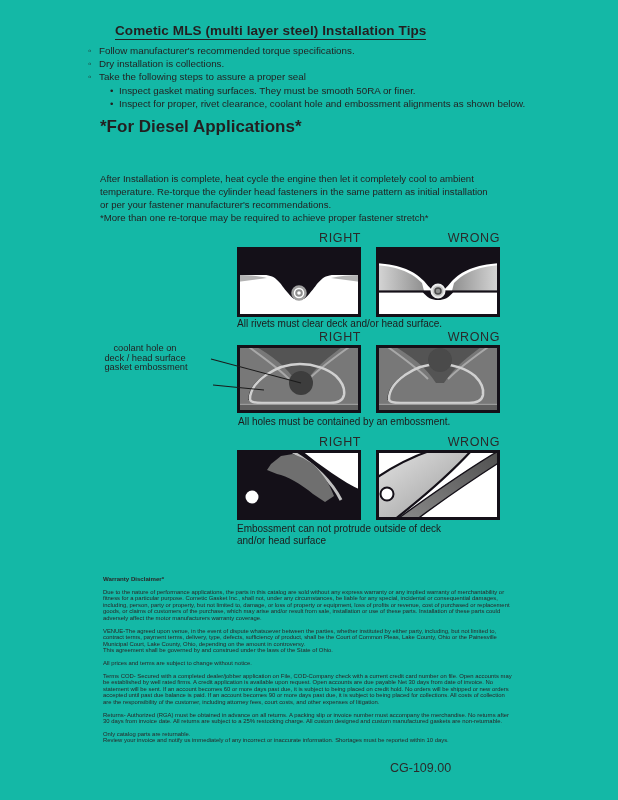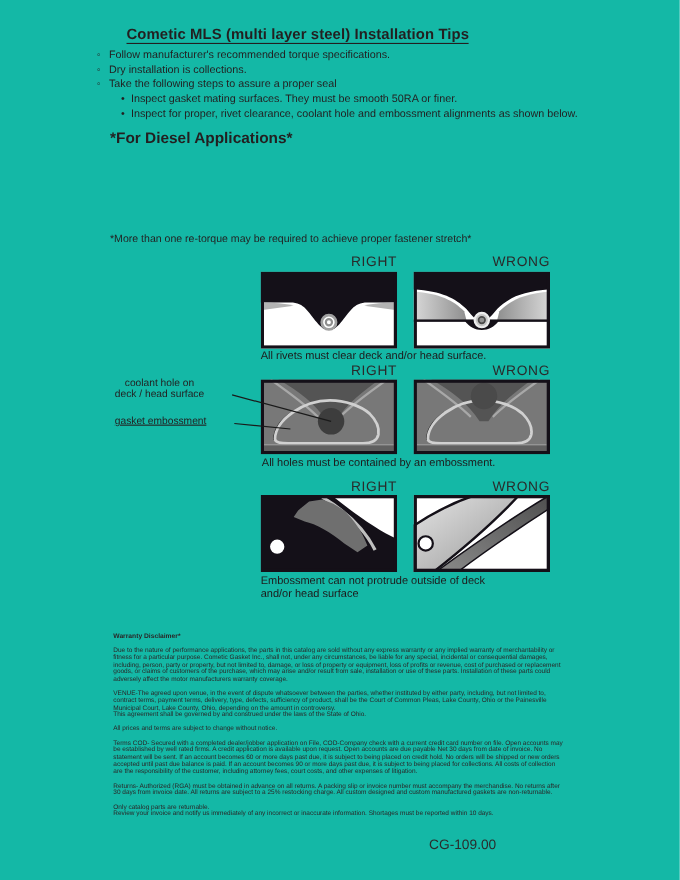--- a/index.html
+++ b/index.html
@@ -7,33 +7,33 @@
   .page{position:relative;width:618px;height:800px;background:#14b8a6;overflow:hidden;}
 
   .title{position:absolute;left:115px;top:23px;font-size:13.5px;font-weight:700;
          border-bottom:1.6px solid #231f20;padding-bottom:1px;letter-spacing:.1px;}
 
   .bullets{position:absolute;left:88px;top:44px;font-size:9.8px;line-height:13.2px;white-space:nowrap;}
   .bullet-row .marker{display:inline-block;width:11px;}
   .bullet-row.sub{padding-left:22px;}
   .bullet-row.sub .marker{width:9px;}
 
-  .diesel-heading{position:absolute;left:100px;top:117px;font-size:14px;font-weight:700;}
+  .diesel-heading{position:absolute;left:100px;top:117px;font-size:17px;font-weight:700;}
   .para{position:absolute;left:100px;font-size:9.6px;line-height:13px;white-space:pre-line;}
   .para1{top:134px;}
   .para2{top:172px;}
   .note{position:absolute;left:100px;top:212px;font-size:9.6px;}
 
   .rw-label{position:absolute;font-size:12.5px;letter-spacing:.6px;color:#2a2a2a;width:124px;text-align:right;}
   .panel{position:absolute;width:124px;}
   .caption{position:absolute;font-size:10px;line-height:11.5px;color:#1e1a1b;white-space:pre-line;}
 
   .callout{position:absolute;font-size:9.3px;line-height:10px;text-align:center;white-space:pre-line;}
   .callout1{top:343px;right:408px;width:130px;}
-  .callout2{top:377px;right:407px;width:130px;text-decoration:underline;}
+  .callout2{top:362px;right:407px;width:130px;}
   .leader-overlay{position:absolute;left:205px;top:350px;pointer-events:none;}
 
   .legal{position:absolute;left:103px;top:576px;width:424px;font-size:5.9px;line-height:6.6px;color:#2a2627;}
   .legal .lg-head{font-weight:700;font-size:6.1px;margin-bottom:6px;}
   .legal p{margin:0 0 6px 0;white-space:pre-line;}
   .footer-code{position:absolute;left:390px;top:761px;font-size:12.5px;color:#2b2b2b;}
 </style>
 </head>
 <body>
 
@@ -43,20 +43,23 @@
 
   <div class="bullets">
     <div class="bullet-row"><span class="marker">◦</span><span>Follow manufacturer's recommended torque specifications.</span></div>
     <div class="bullet-row"><span class="marker">◦</span><span>Dry installation is collections.</span></div>
     <div class="bullet-row"><span class="marker">◦</span><span>Take the following steps to assure a proper seal</span></div>
     <div class="bullet-row sub"><span class="marker">•</span><span>Inspect gasket mating surfaces.  They must be smooth 50RA or finer.</span></div>
     <div class="bullet-row sub"><span class="marker">•</span><span>Inspect for proper, rivet clearance, coolant hole and embossment alignments as shown below.</span></div>
   </div>
 
   <div class="diesel-heading">*For Diesel Applications*</div>
+  <div class="para para2">After Installation is complete, heat cycle the engine then let it completely cool to ambient
+temperature. Re-torque the cylinder head fasteners in the same pattern as initial installation
+or per your fastener manufacturer's recommendations.</div>
   <div class="note">*More than one re-torque may be required to achieve proper fastener stretch*</div>
 
   <div class="rw-label" style="left:237px;top:231px;">RIGHT</div>
   <div class="rw-label" style="left:376px;top:231px;">WRONG</div>
 
   <div class="panel" style="left:237px;top:247px;">
     <svg width="124" height="70" viewBox="0 0 124 70">
       <rect x="0" y="0" width="124" height="70" fill="#ffffff"></rect>
       <path d="M0 0 H124 V28 H97 C84 28 81 37 73 46 C69 51 66 53 62 53 C58 53 55 51 51 46 C43 37 40 28 27 28 H0 Z" fill="#141018"></path>
       <path d="M0 28 C12 28 22 29 30 31 L0 35 Z" fill="#b3b3b3"></path>

